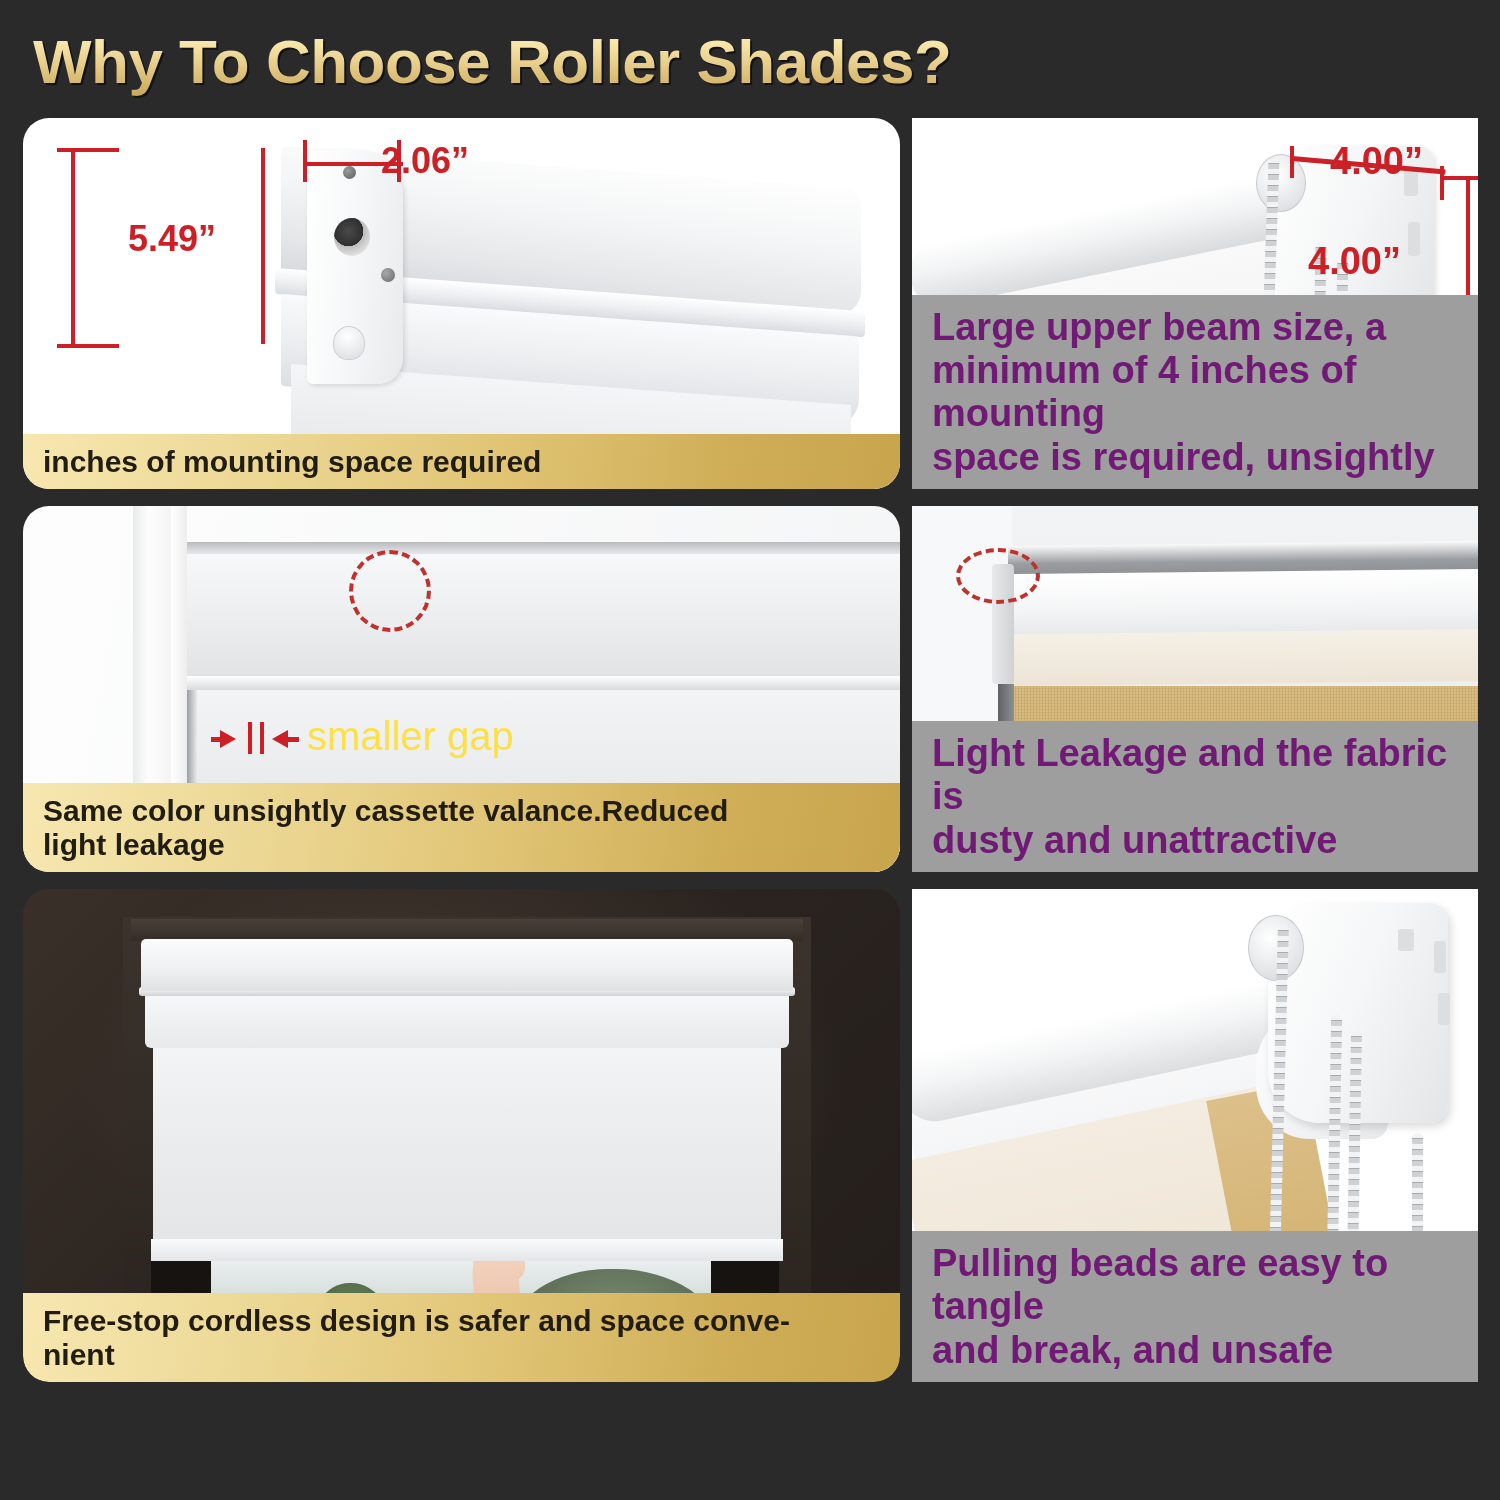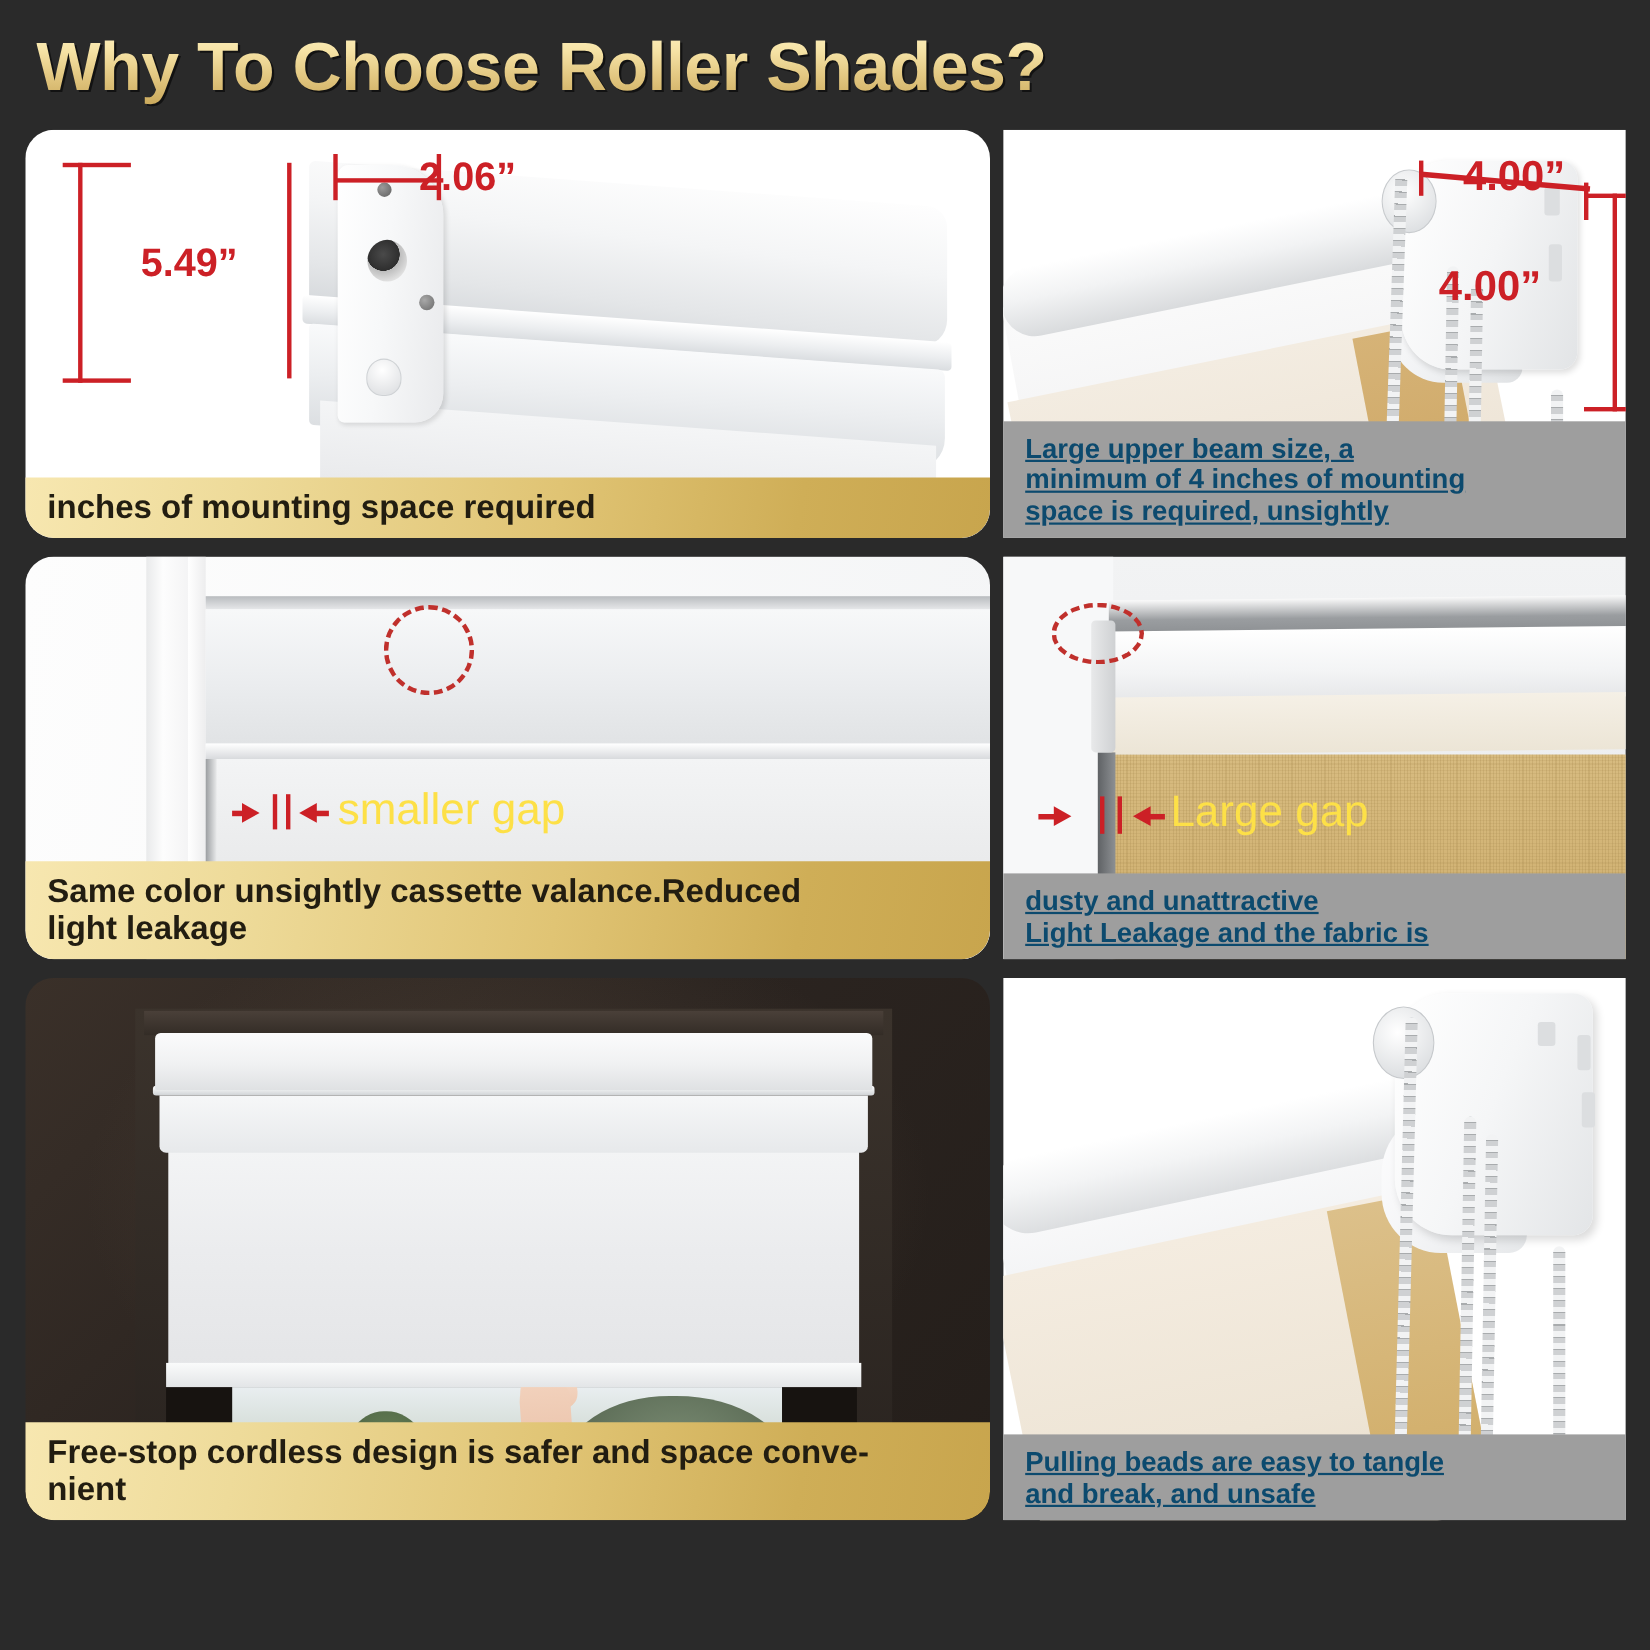--- a/index.html
+++ b/index.html
@@ -46,21 +46,21 @@
     position:absolute; left:0; right:0; bottom:0;
     padding:11px 16px 10px 20px;
     font-weight:bold; line-height:1.14;
   }
   .cap.gold {
     background:linear-gradient(100deg,#f7e7b0 0%,#eedb9a 22%,#e0c474 55%,#cfae57 80%,#c8a54d 100%);
     color:#221d11; font-size:30px;
     border-bottom-left-radius:26px; border-bottom-right-radius:26px;
   }
   .cap.gray {
-    background:#9e9e9e; color:#0c4a6e; font-size:25px;text-decoration:underline;
+    background:#9e9e9e; color:#701a75; font-size:38px;
   }
   .cap span { display:block; }
 
   
   .white-bg { position:absolute; inset:0; background:#ffffff; }
 
   
   .weave {
     background-image:
       repeating-linear-gradient(90deg, rgba(0,0,0,.05) 0 1px, rgba(255,255,255,0) 1px 3px),
@@ -470,22 +470,22 @@
     <div class="arrow-r" style="left:46px; top:227px;"></div>
     <div class="dim-line" style="left:32px; top:234px; width:16px; height:5px;"></div>
     <div class="tick-v" style="left:88px; top:218px; height:34px;"></div>
     <div class="tick-v" style="left:104px; top:218px; height:34px;"></div>
     <div class="arrow-l" style="left:118px; top:227px;"></div>
     <div class="dim-line" style="left:133px; top:234px; width:14px; height:5px;"></div>
     <div class="gap-label" style="left:152px; top:210px;text-align:right;">Large gap</div>
   </div>
 
   <div class="cap gray">
+    <span>Light Leakage and the fabric is</span>
     <span>dusty and unattractive</span>
-    <span>Light Leakage and the fabric is</span>
   </div>
 </div>
 
 <div class="panel left r3">
   <div class="photo">
     <div id="p5-room"></div>
     <div id="p5-wallglow"></div>
     <div id="p5-recess"></div>
     <div id="p5-recess-top"></div>
 

